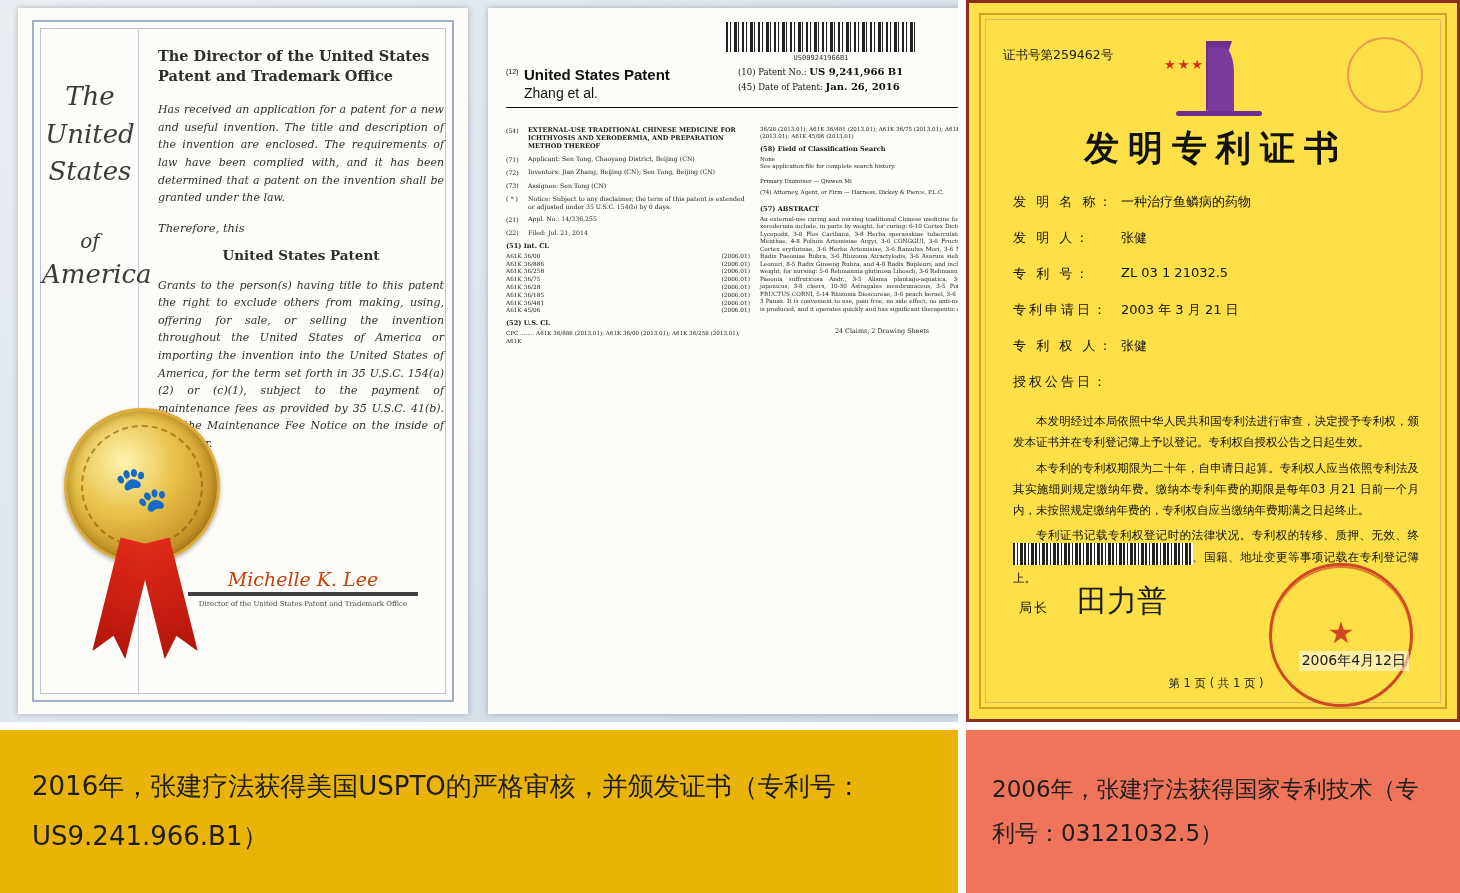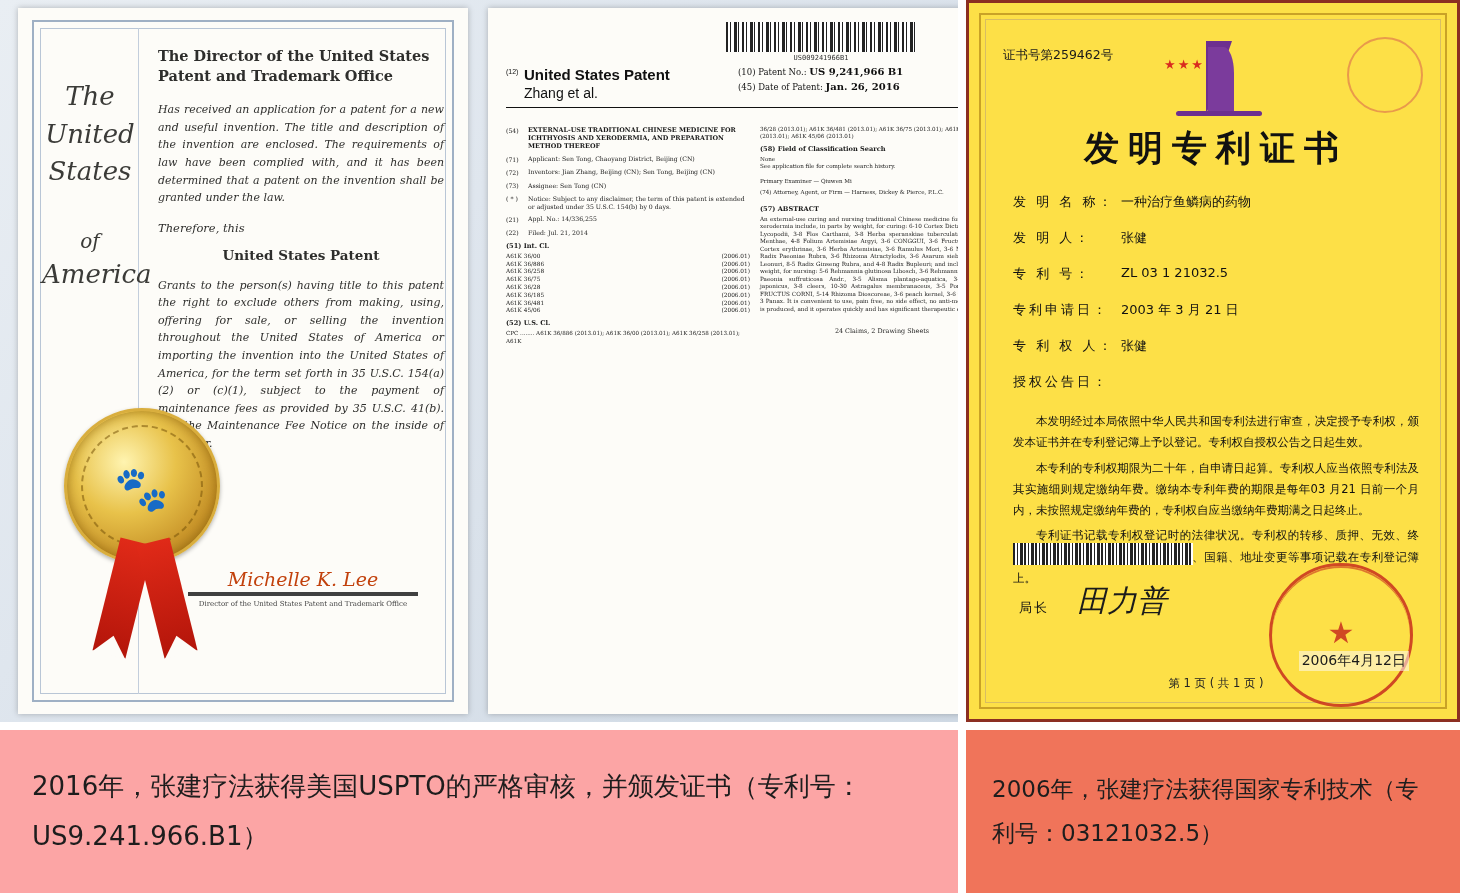--- a/index.html
+++ b/index.html
@@ -364,21 +364,20 @@
     font-size: 13px;
     color: #111;
     letter-spacing: 2px;
   }
   .cn-sign {
     position: absolute;
     left: 108px; top: 578px;
     font-family: "DejaVu Serif", serif;
     font-size: 30px;
     color: #1b1b1b;
-    font-style: italic;
   }
   .cn-seal {
     position: absolute;
     right: 44px; top: 560px;
     width: 138px; height: 138px;
     border: 3px solid #c7281c;
     border-radius: 50%;
     opacity: .82;
   }
   .cn-seal .star {
@@ -424,21 +423,21 @@
     box-sizing: border-box;
     display: flex;
     align-items: center;
     font-family: "DejaVu Sans", sans-serif;
     color: #1d1d1d;
     line-height: 1.9;
   }
   .caption-left {
     left: 0;
     width: 958px;
-    background: #fca5a5;
+    background: #eab308;
     padding: 0 32px;
     font-size: 26px;
   }
   .caption-right {
     left: 966px;
     width: 494px;
     background: #f0745a;
     padding: 0 26px;
     font-size: 23px;
   }

